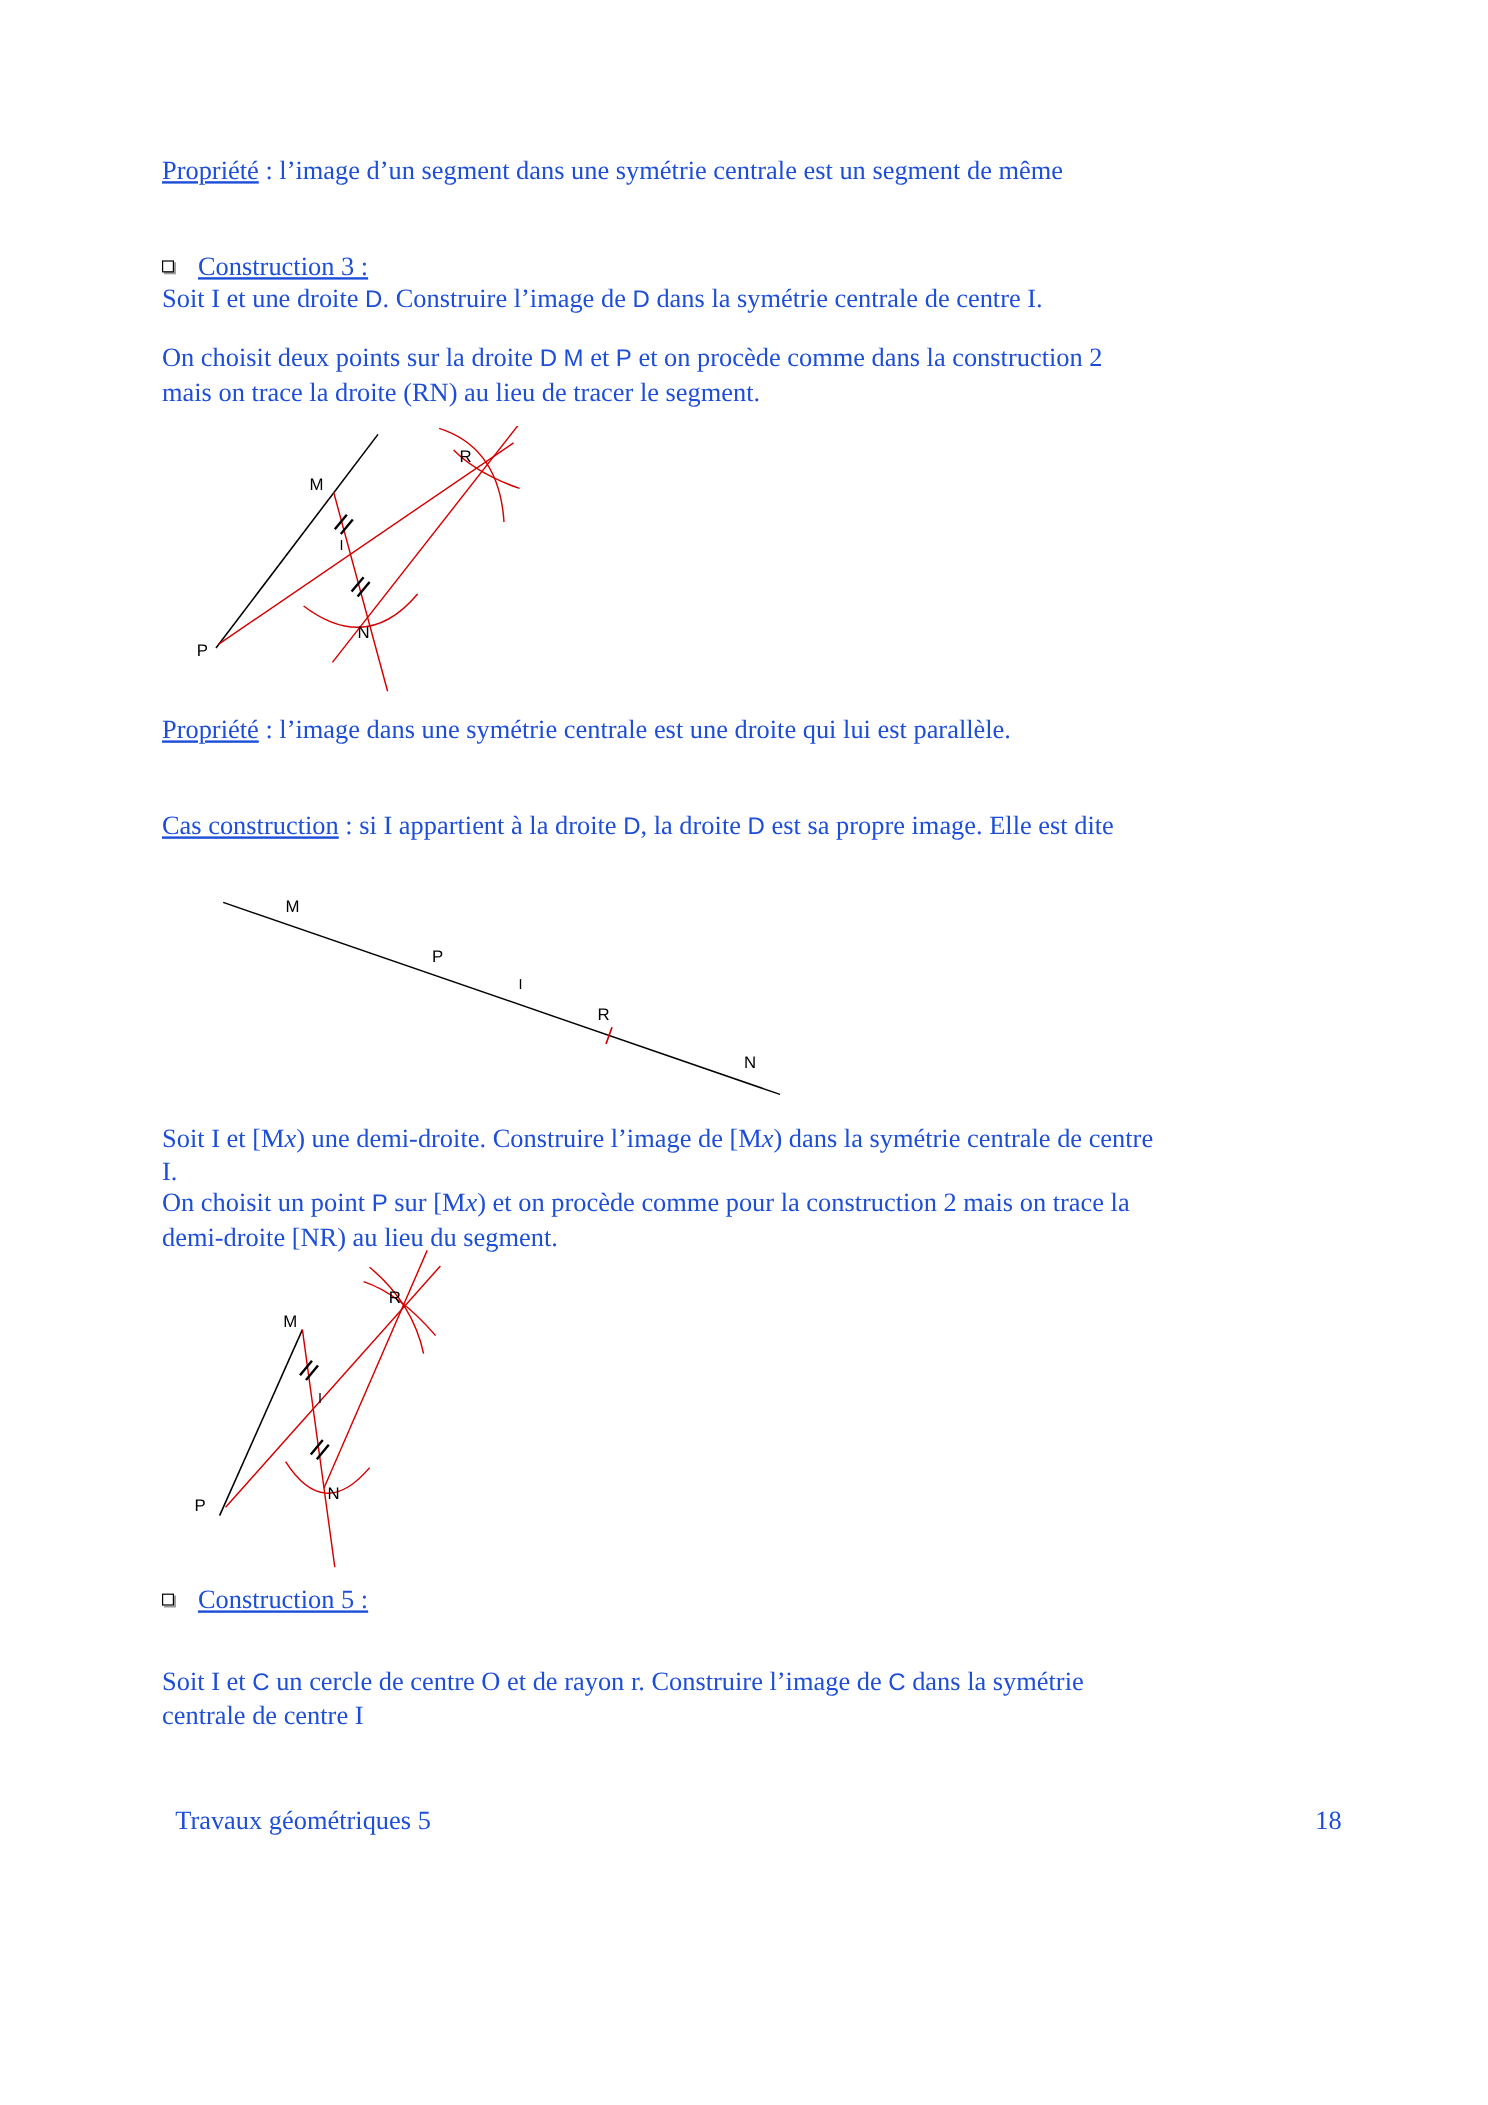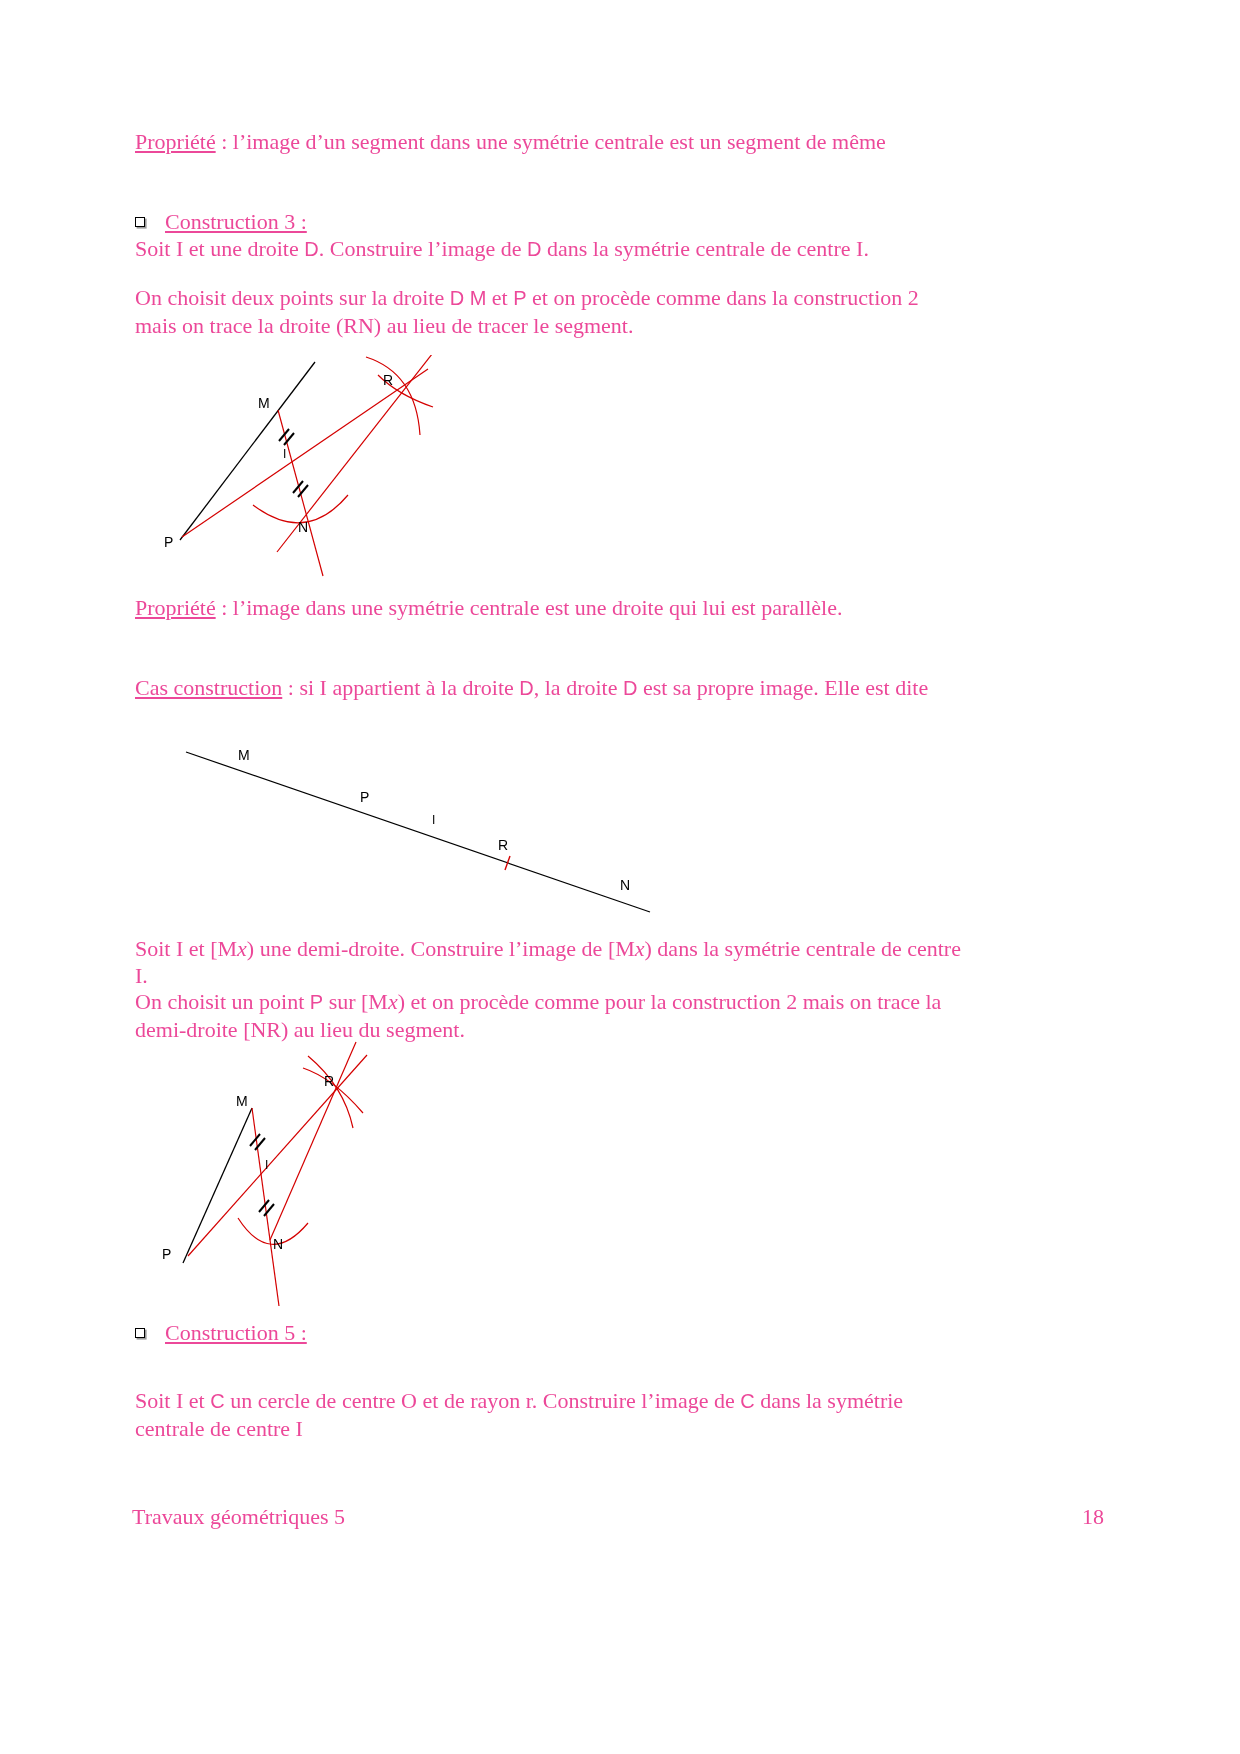--- a/index.html
+++ b/index.html
@@ -5,21 +5,21 @@
   * { box-sizing: border-box; }
   html, body { margin: 0; padding: 0; background: #e8e8e8; }
   .page {
     position: relative;
     width: 1240px;
     height: 1754px;
     background: #ffffff;
     font-family: "Liberation Serif", serif;
     font-size: 22px;
     line-height: 27px;
-    color: #ec4899;
+    color: #1d4ed8;
     overflow: hidden;
     margin: 0 auto;
   }
   .para, .heading { position: absolute; left: 135px; width: 1010px; }
   .line { white-space: pre-wrap; }
   .ul { text-decoration: underline; }
   .sf { font-family: "Liberation Sans", sans-serif; font-size: 20px; }
   .it { font-style: italic; }
   .bullet {
     display: inline-block;
@@ -27,21 +27,21 @@
     border: 1.6px solid #000;
     box-shadow: 1.6px 1.6px 0 #9a9a9a;
     margin-right: 20px;
     position: relative; top: -2px;
   }
   .fig { position: absolute; }
   svg { display: block; }
   svg text { font-family: "Liberation Sans", sans-serif; font-size: 14px; fill: #000; }
   svg text.small { font-size: 12px; }
   .footer {
-    position: absolute; left: 132px; top: 1503px; width: 972px;
+    position: absolute; left: 146px; top: 1503px; width: 972px;
     display: flex; justify-content: space-between; text-align: right;
   }
 </style>
 </head>
 <body>
 
 <div class="page">
 
   <div class="para" style="top:128px">
     <div class="line"><span class="ul">Propriété</span><span> : l’image d’un segment dans une symétrie centrale est un segment de même</span></div>

